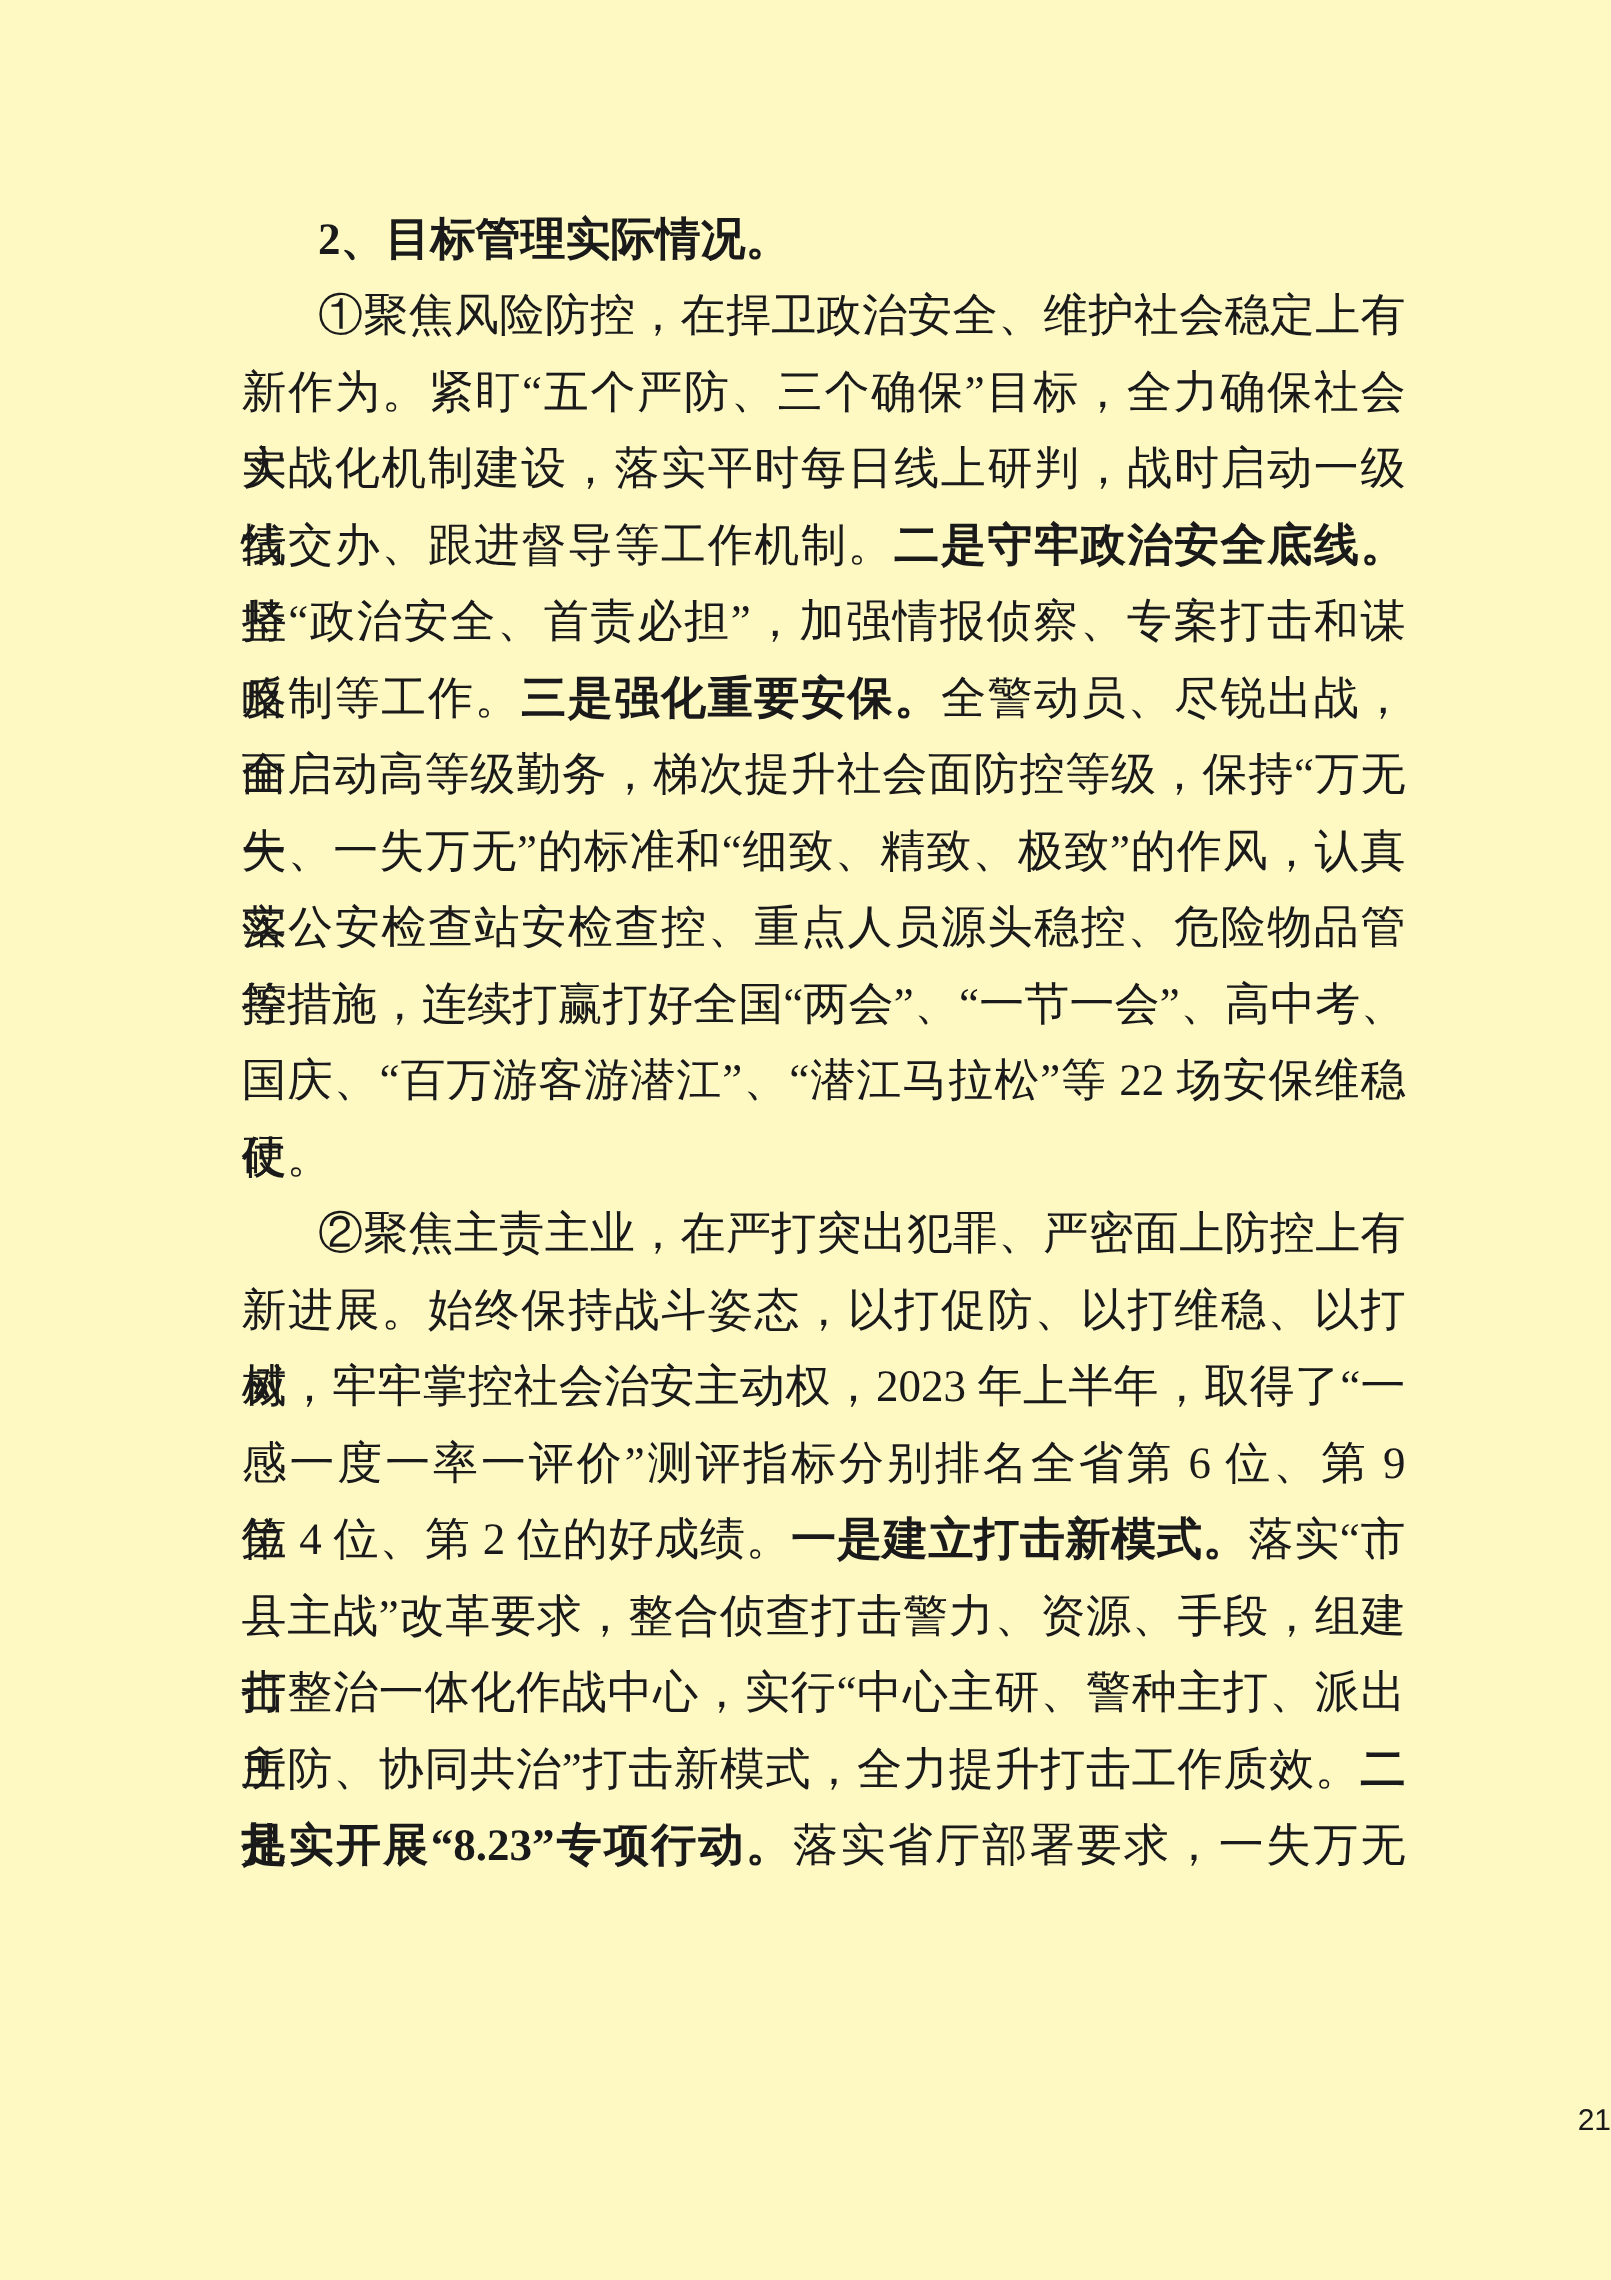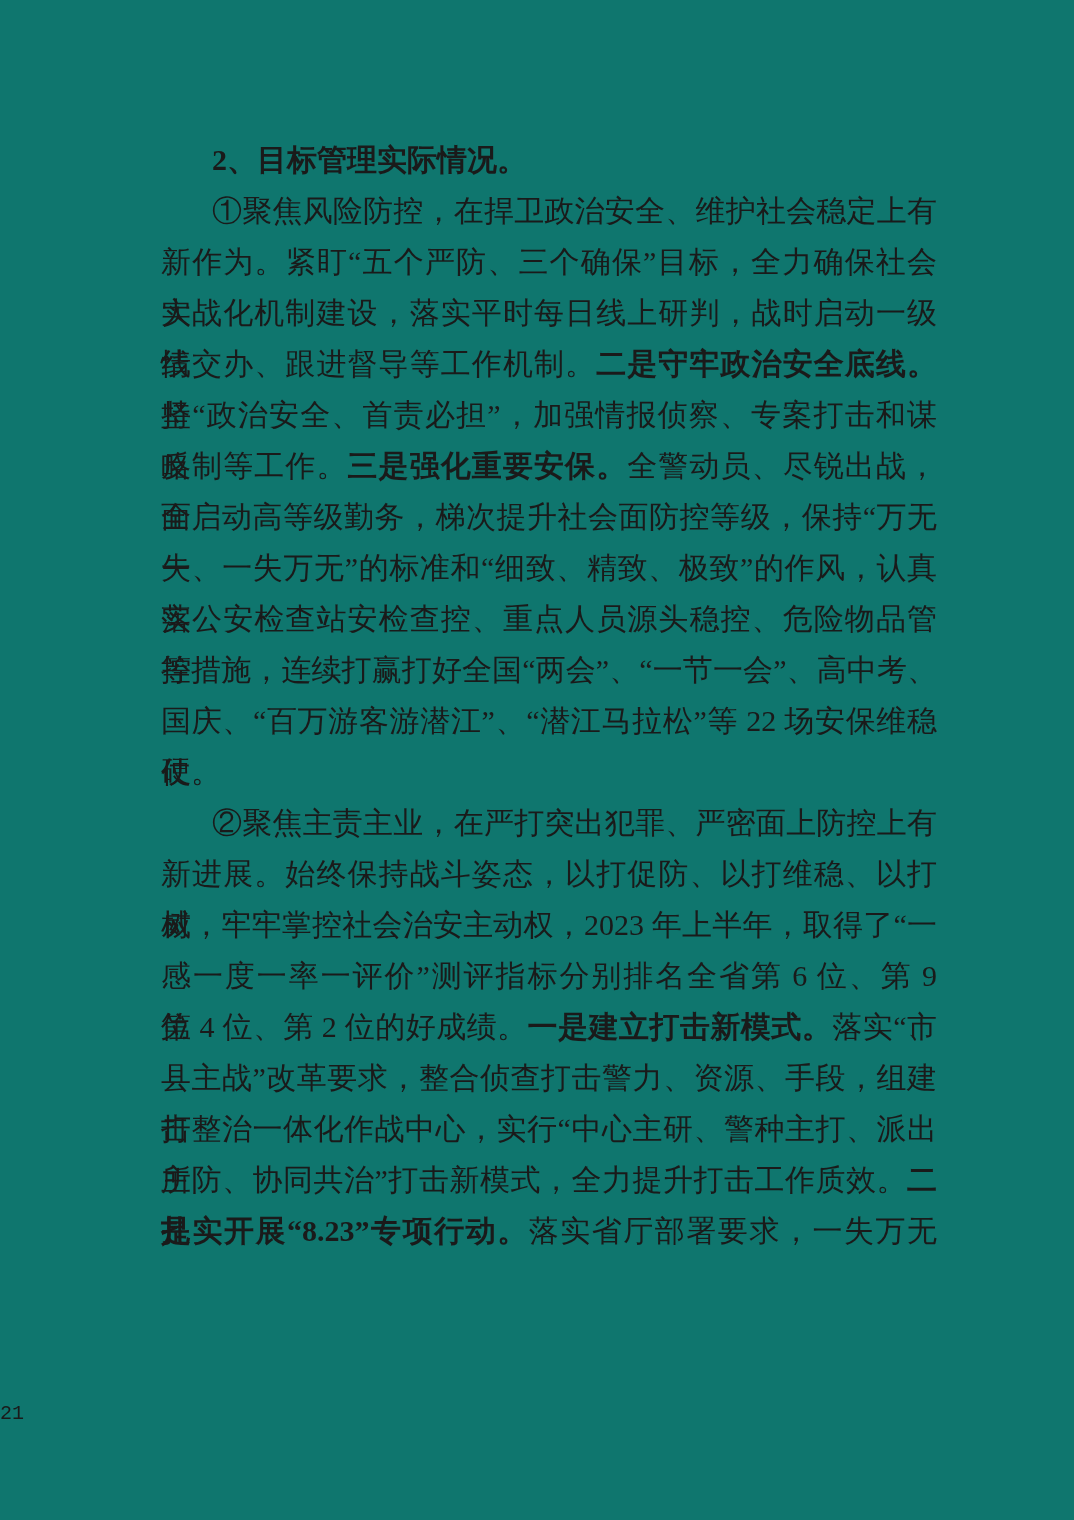--- a/index.html
+++ b/index.html
@@ -4,21 +4,21 @@
 <style>
   html, body {
     margin: 0;
     padding: 0;
     background: #ffffff;
   }
   .page {
     position: relative;
     width: 1074px;
     height: 1520px;
-    background: #0f766e;
+    background: #fef9c3;
     color: #1a1a1a;
     font-family: "Liberation Serif", "DejaVu Serif", serif;
     overflow: hidden;
   }
   .text-block {
     position: absolute;
     left: 161px;
     top: 134px;
     width: 776px;
   }
@@ -41,25 +41,25 @@
     font-weight: bold;
   }
   .run-lead {
     font-weight: normal;
   }
   .page-number {
     position: absolute;
     top: 1400px;
     left: 0;
     width: 100%;
-    text-align: left;
+    text-align: right;
     font-size: 20px;
     line-height: 28px;
     color: #1a1a1a;
-    font-family: Liberation Mono, monospace;
+    font-family: Liberation Sans, sans-serif;
   }
 </style>
 </head>
 <body>
 
 <div class="page">
   <div class="text-block">
       <div class="line" style="text-indent: 51px;"><span class="run-strong">2、目标管理实际情况。</span></div>
       <div class="line justify" style="text-indent: 51px;"><span class="run-lead">①聚焦风险防控，在捍卫政治安全、维护社会稳定上有</span></div>
       <div class="line justify"><span class="run-lead">新作为。</span><span class="run-normal">紧盯“五个严防、三个确保”目标，全力确保社会大</span></div>

